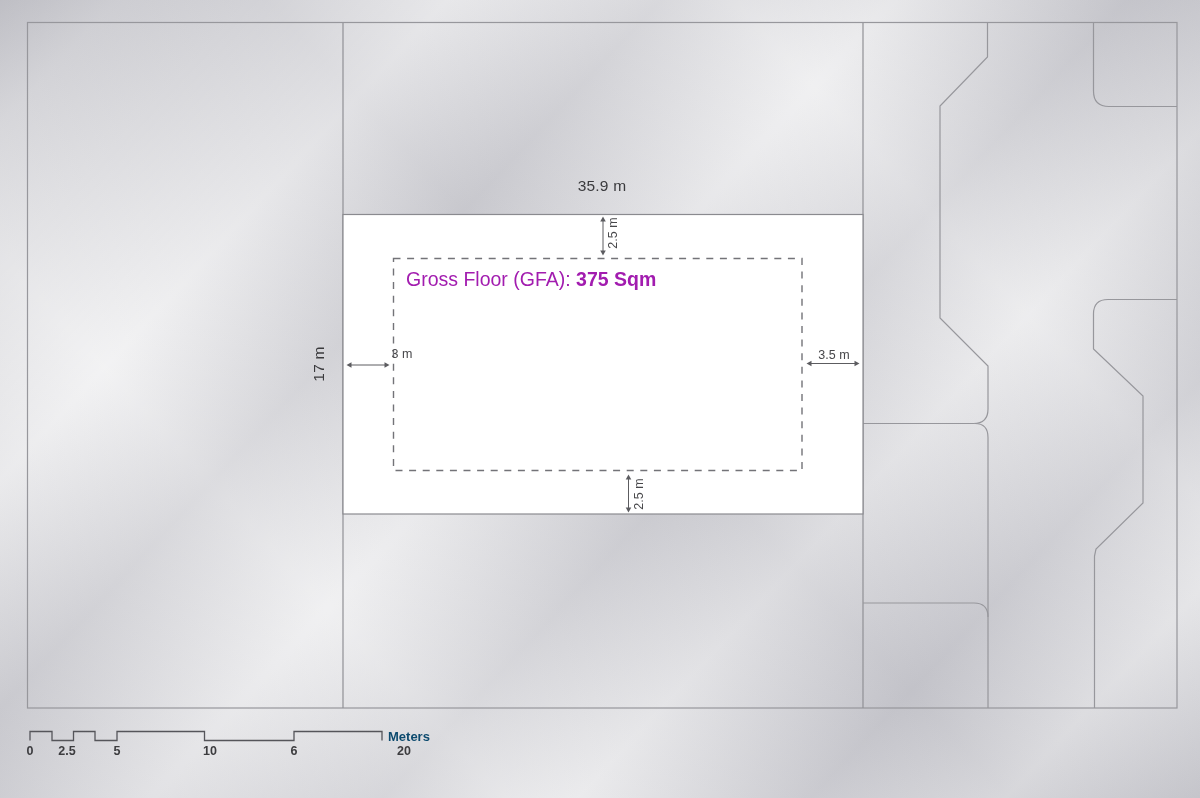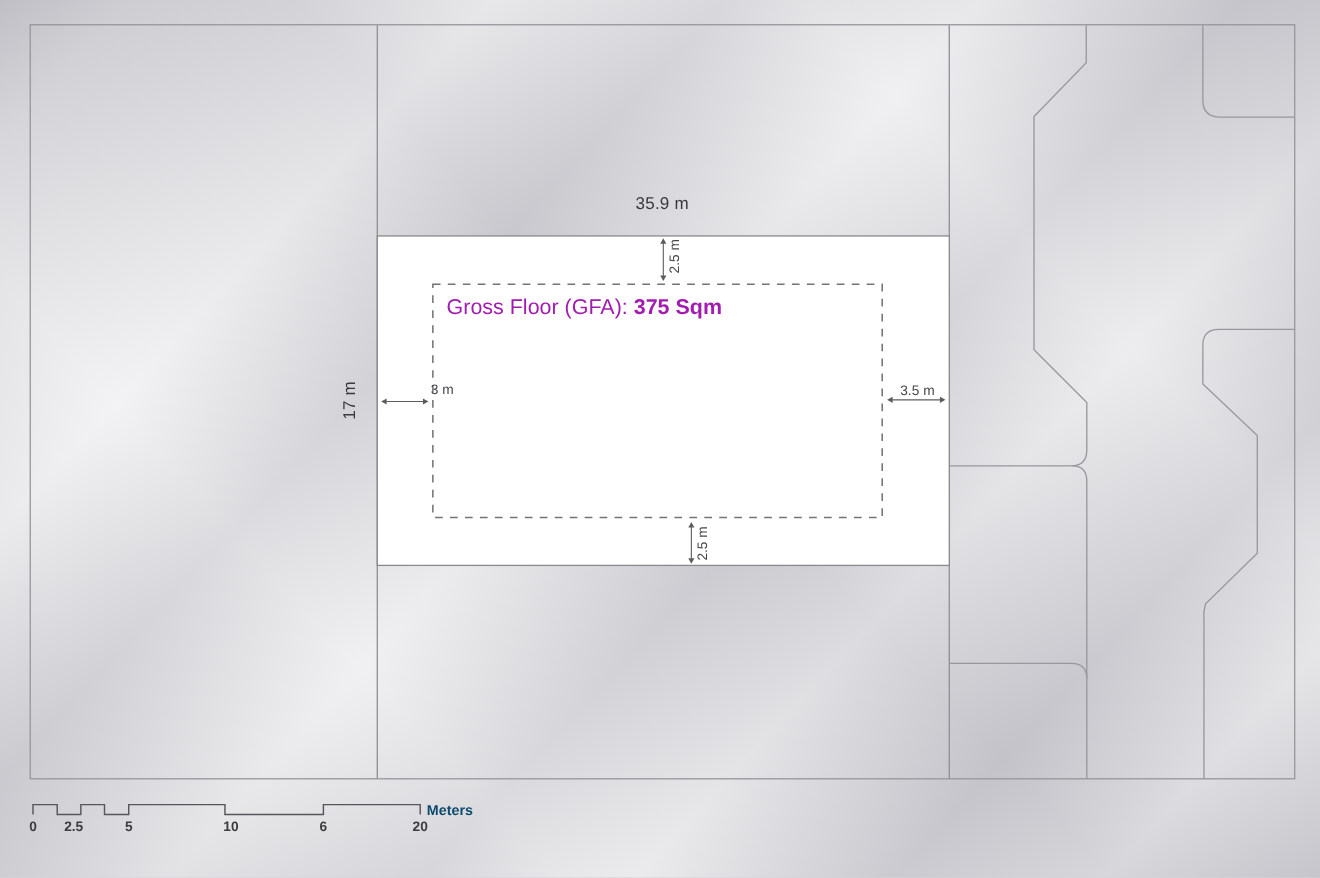--- a/index.html
+++ b/index.html
@@ -102,17 +102,17 @@
     <div class="lbl dim-minor rot" style="left:613px;top:233px;">2.5 m</div>
     <div class="lbl dim-minor rot" style="left:639px;top:494px;">2.5 m</div>
     <div class="lbl dim-minor hcenter" style="left:369px;top:347px;margin-left:33px;">3 m</div>
     <div class="lbl dim-minor hcenter" style="left:834px;top:348px;">3.5 m</div>
 
     <div class="lbl scale-num" style="left:30px;top:744px;">0</div>
     <div class="lbl scale-num" style="left:67px;top:744px;">2.5</div>
     <div class="lbl scale-num" style="left:117px;top:744px;">5</div>
     <div class="lbl scale-num" style="left:210px;top:744px;">10</div>
     <div class="lbl scale-num" style="left:294px;top:744px;">6</div>
-    <div class="lbl scale-num" style="left:382px;top:744px;">20</div>
+    <div class="lbl scale-num" style="left:404px;top:744px;">20</div>
     <div class="lbl scale-unit" style="left:388px;top:729px;">Meters</div>
   </div>
 
 </div>
 
 </body></html>

